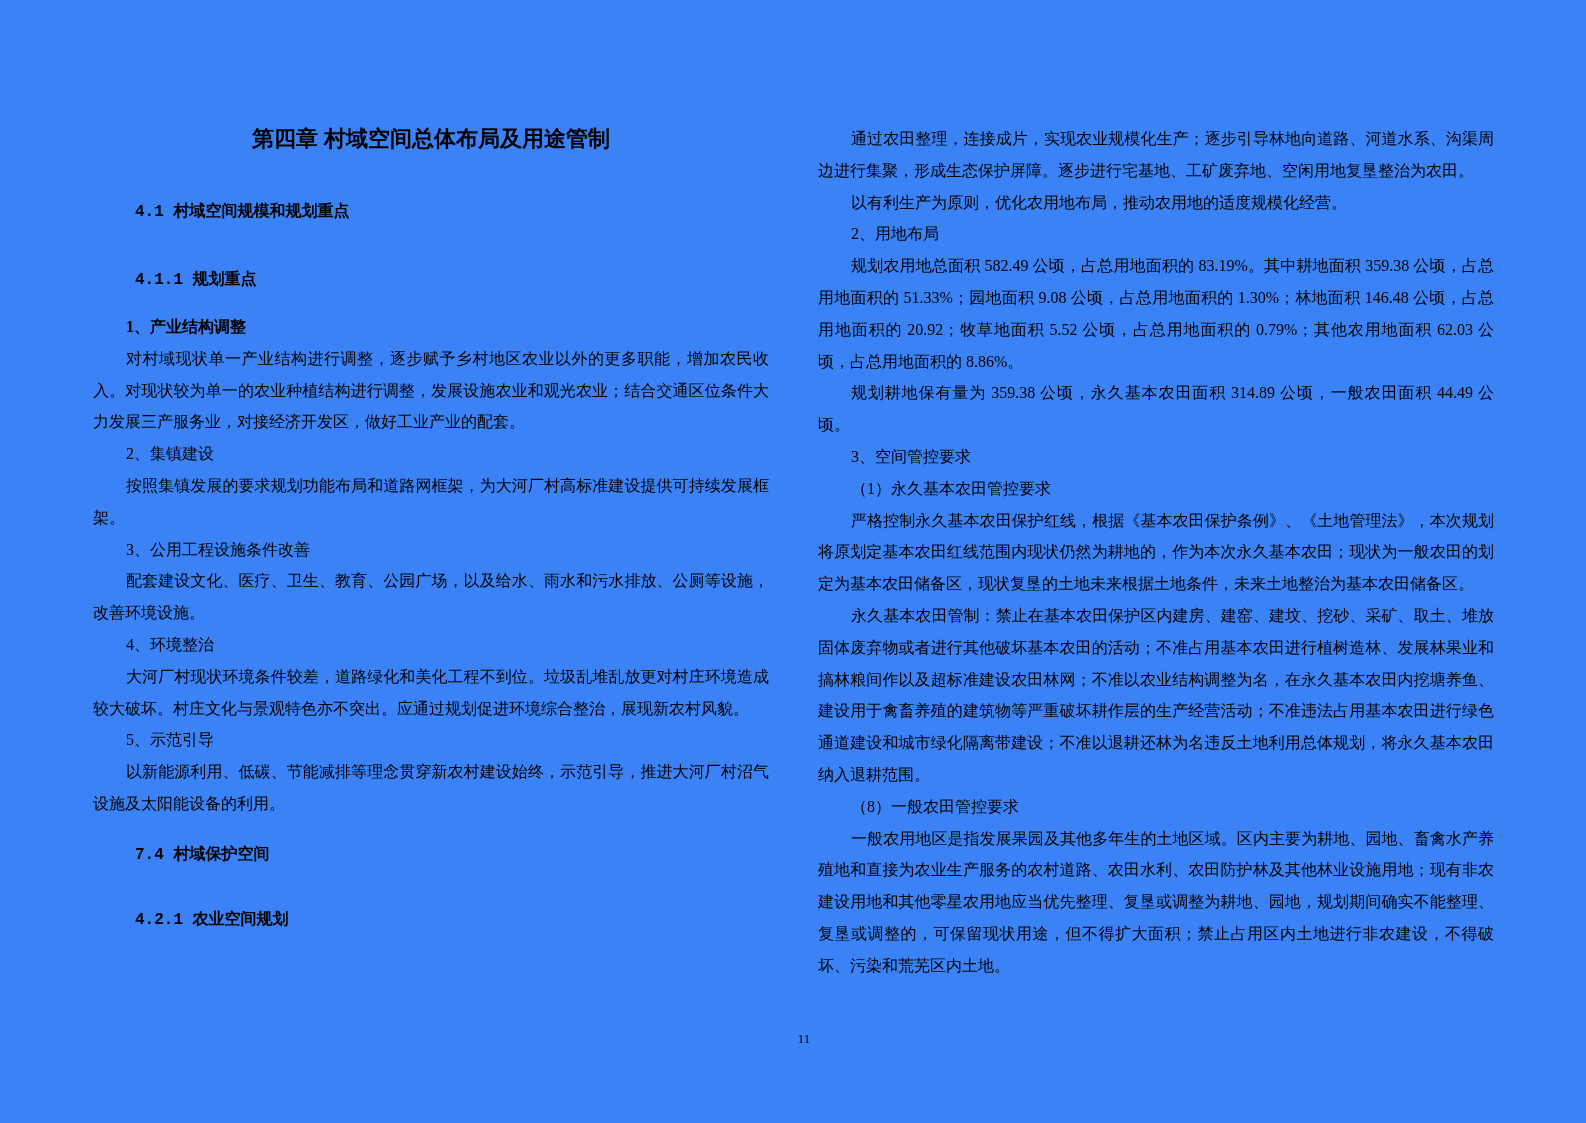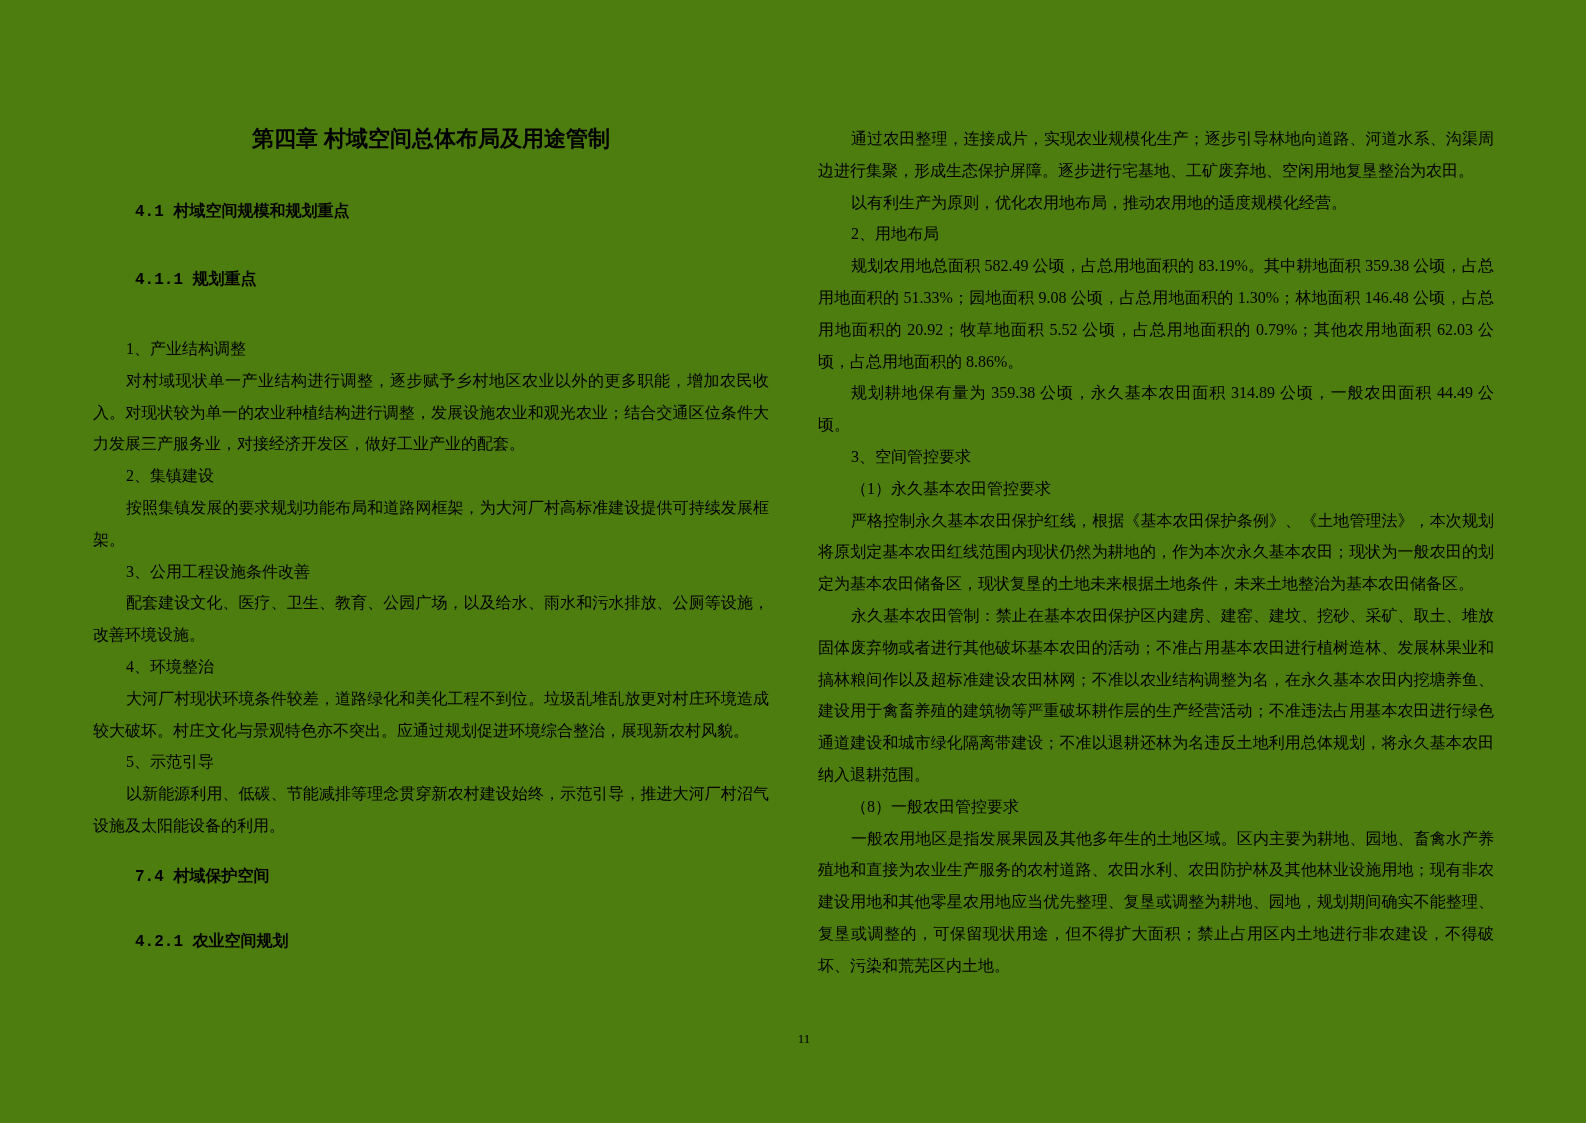--- a/index.html
+++ b/index.html
@@ -8,21 +8,21 @@
     height: 1123px;
     background: #ffffff;
     position: relative;
     color: #000000;
     font-family: "Liberation Serif", "DejaVu Serif", serif;
     overflow: hidden;
   }
   .page {
     position: absolute;
     inset: 0;
-    background: #4d7c0f;
+    background: #3b82f6;
     padding-left: 36px;
   }
   .col {
     position: absolute;
     top: 112px;
     width: 676px;
   }
   .col-left  { left: 93px; }
   .col-right { left: 818px; }
 
@@ -51,21 +51,21 @@
   
   .para, .item {
     font-family: "Liberation Serif", "DejaVu Serif", serif;
     font-size: 16px;
     line-height: 31.8px;
     margin: 0;
     text-align: justify;
     text-indent: 33px;
   }
   .item { text-align: left; }
-  .mt-first { margin-top: 38px; }
+  .mt-first { margin-top: 16px; font-weight: bold; }
   .mt-item  { margin-top: 12px; }
   .col-right .para:first-child { margin-top: 11px; }
 
   .page-number {
     position: absolute;
     top: 1031px;
     left: 0;
     width: 100%;
     text-align: center;
     font-family: "Liberation Serif", "DejaVu Serif", serif;

